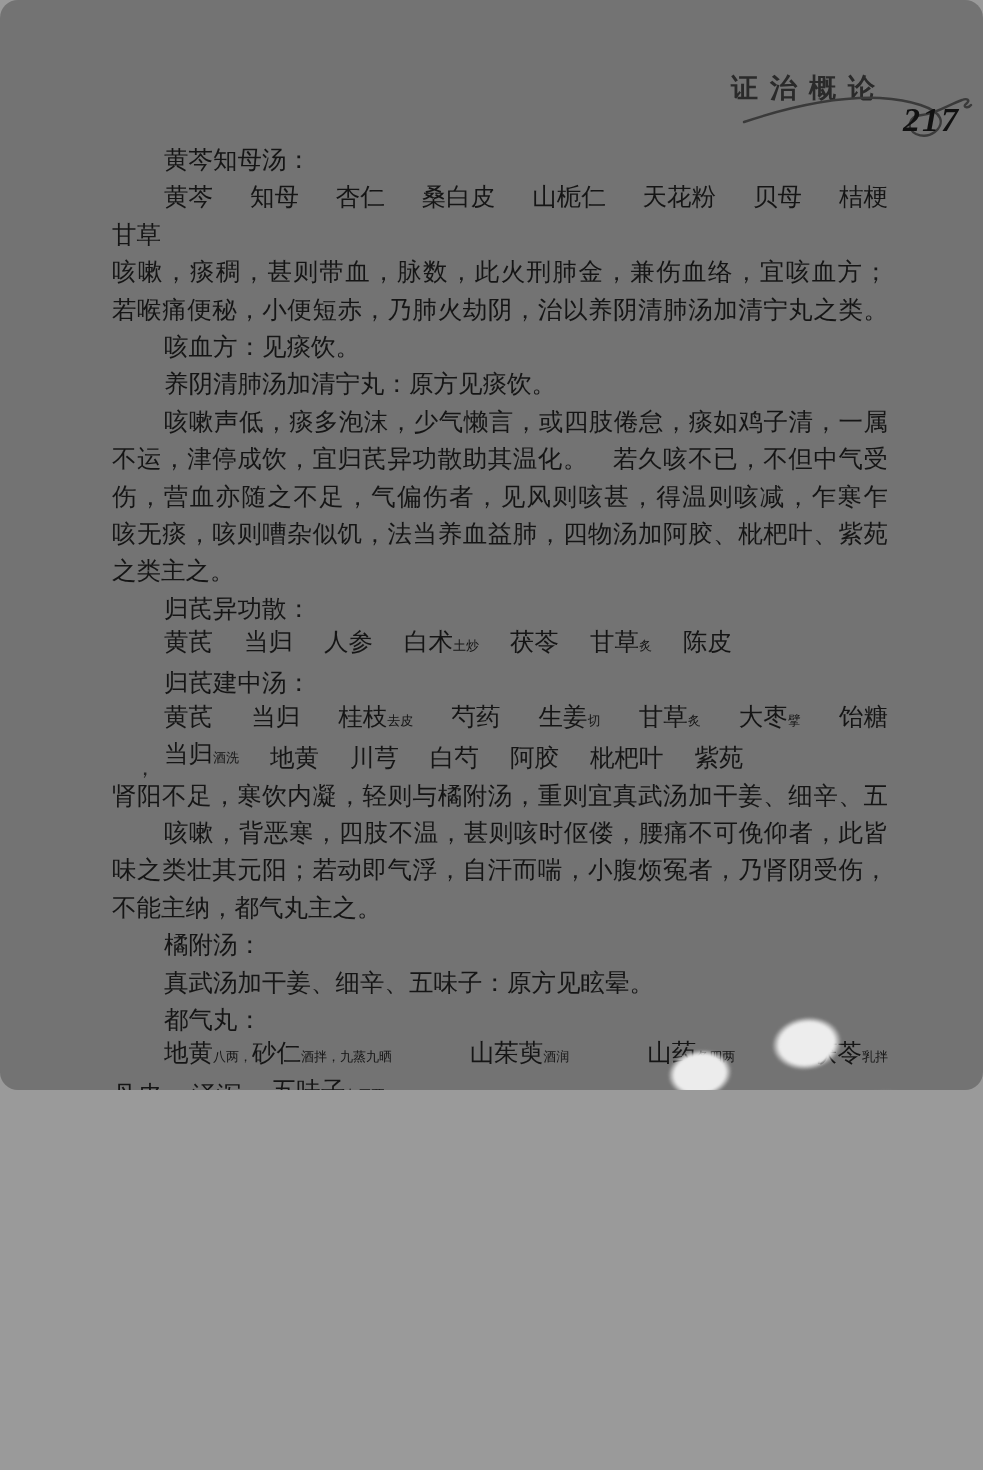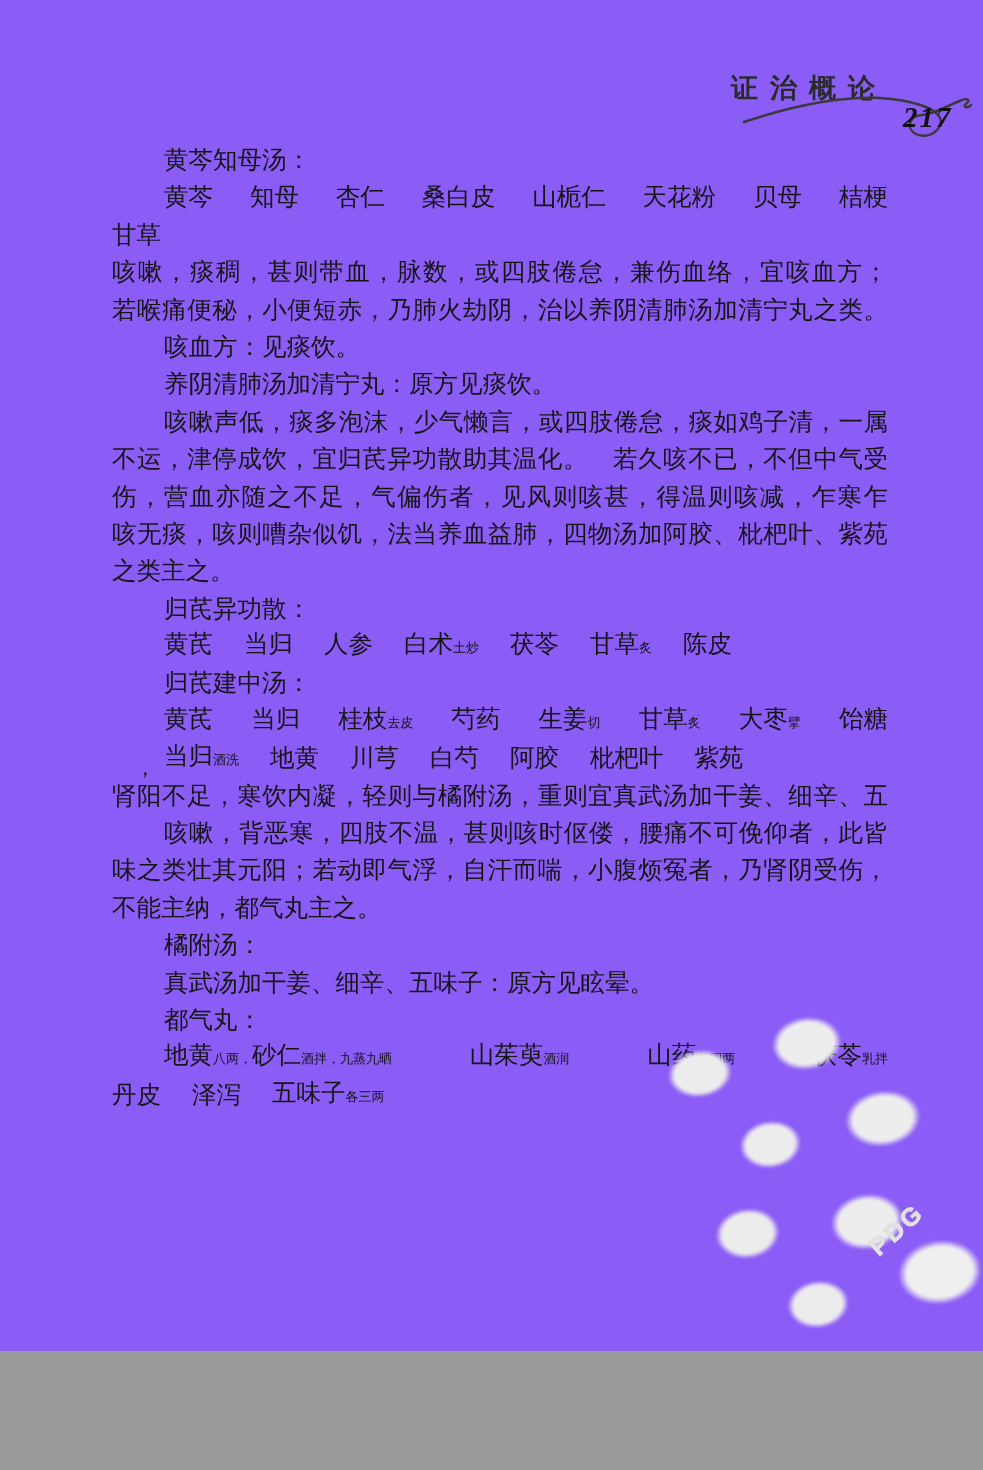--- a/index.html
+++ b/index.html
@@ -1,45 +1,46 @@
 <!DOCTYPE html>
 <html><head>
 <meta charset="utf-8">
 <style>
   html,body { margin:0; padding:0; background:#9a9a9a; }
   .page {
-    position:relative; width:983px; height:1351px; margin:0 auto;
-    background:#8b5cf6; overflow:hidden;
+    position:relative; width:983px; height:1090px; margin:0 auto;
+    background:#737373; overflow:hidden;
     font-family:"Liberation Serif","DejaVu Serif",serif;
     color:#151515;
+    border-radius:18px;
   }
   
   .header-title{
     position:absolute; top:70px; left:731px;
     font-size:27px; font-weight:600; letter-spacing:12px;
     color:#2a2a2a; white-space:nowrap;
   }
   .swirl{ position:absolute; top:88px; left:740px; width:235px; height:70px; }
   .page-num{
     position:absolute; top:101px; left:903px;
-    font-size:29px; font-weight:bold; font-style:italic;
+    font-size:34px; font-weight:bold; font-style:italic;
     letter-spacing:2px; color:#111;
   }
   
   .content{ position:absolute; left:112px; top:141px; width:776px; }
   .line{
     position:relative; height:37.4px; line-height:37.4px;
     font-size:24.5px; white-space:nowrap; overflow:visible;
   }
   .indent{ padding-left:52px; }
   .fill{
     white-space:normal; overflow:hidden;
     text-align:justify; text-align-last:justify;
   }
-  .herbs{ display:flex; align-items:center; }
+  .herbs{ display:flex; align-items:flex-end; }
   .between{ justify-content:space-between; }
   .gapped .herb{ margin-right:31px; }
   .herb{ white-space:nowrap; }
   .herb .note{ font-size:13px; letter-spacing:0; }
   .group{ white-space:nowrap; }
   .margin-mark{
     position:absolute; left:22px; top:10px; font-size:22px; color:#222;
   }
   
   .watermark{
@@ -87,21 +88,21 @@
       <span class="herb"><span>知母</span></span>
       <span class="herb"><span>杏仁</span></span>
       <span class="herb"><span>桑白皮</span></span>
       <span class="herb"><span>山栀仁</span></span>
       <span class="herb"><span>天花粉</span></span>
       <span class="herb"><span>贝母</span></span>
       <span class="herb"><span>桔梗</span></span>
     </div>
 
     <div class="line">甘草</div>
-    <div class="line fill">咳嗽，痰稠，甚则带血，脉数，或四肢倦怠，兼伤血络，宜咳血方；</div>
+    <div class="line fill">咳嗽，痰稠，甚则带血，脉数，此火刑肺金，兼伤血络，宜咳血方；</div>
     <div class="line fill">若喉痛便秘，小便短赤，乃肺火劫阴，治以养阴清肺汤加清宁丸之类。</div>
     <div class="line indent">咳血方：见痰饮。</div>
     <div class="line indent">养阴清肺汤加清宁丸：原方见痰饮。</div>
     <div class="line indent fill">咳嗽声低，痰多泡沫，少气懒言，或四肢倦怠，痰如鸡子清，一属</div>
     <div class="line fill">不运，津停成饮，宜归芪异功散助其温化。　若久咳不已，不但中气受</div>
     <div class="line fill">伤，营血亦随之不足，气偏伤者，见风则咳甚，得温则咳减，乍寒乍热，</div>
     <div class="line fill">咳无痰，咳则嘈杂似饥，法当养血益肺，四物汤加阿胶、枇杷叶、紫苑</div>
     <div class="line">之类主之。</div>
     <div class="line indent">归芪异功散：</div>
 

